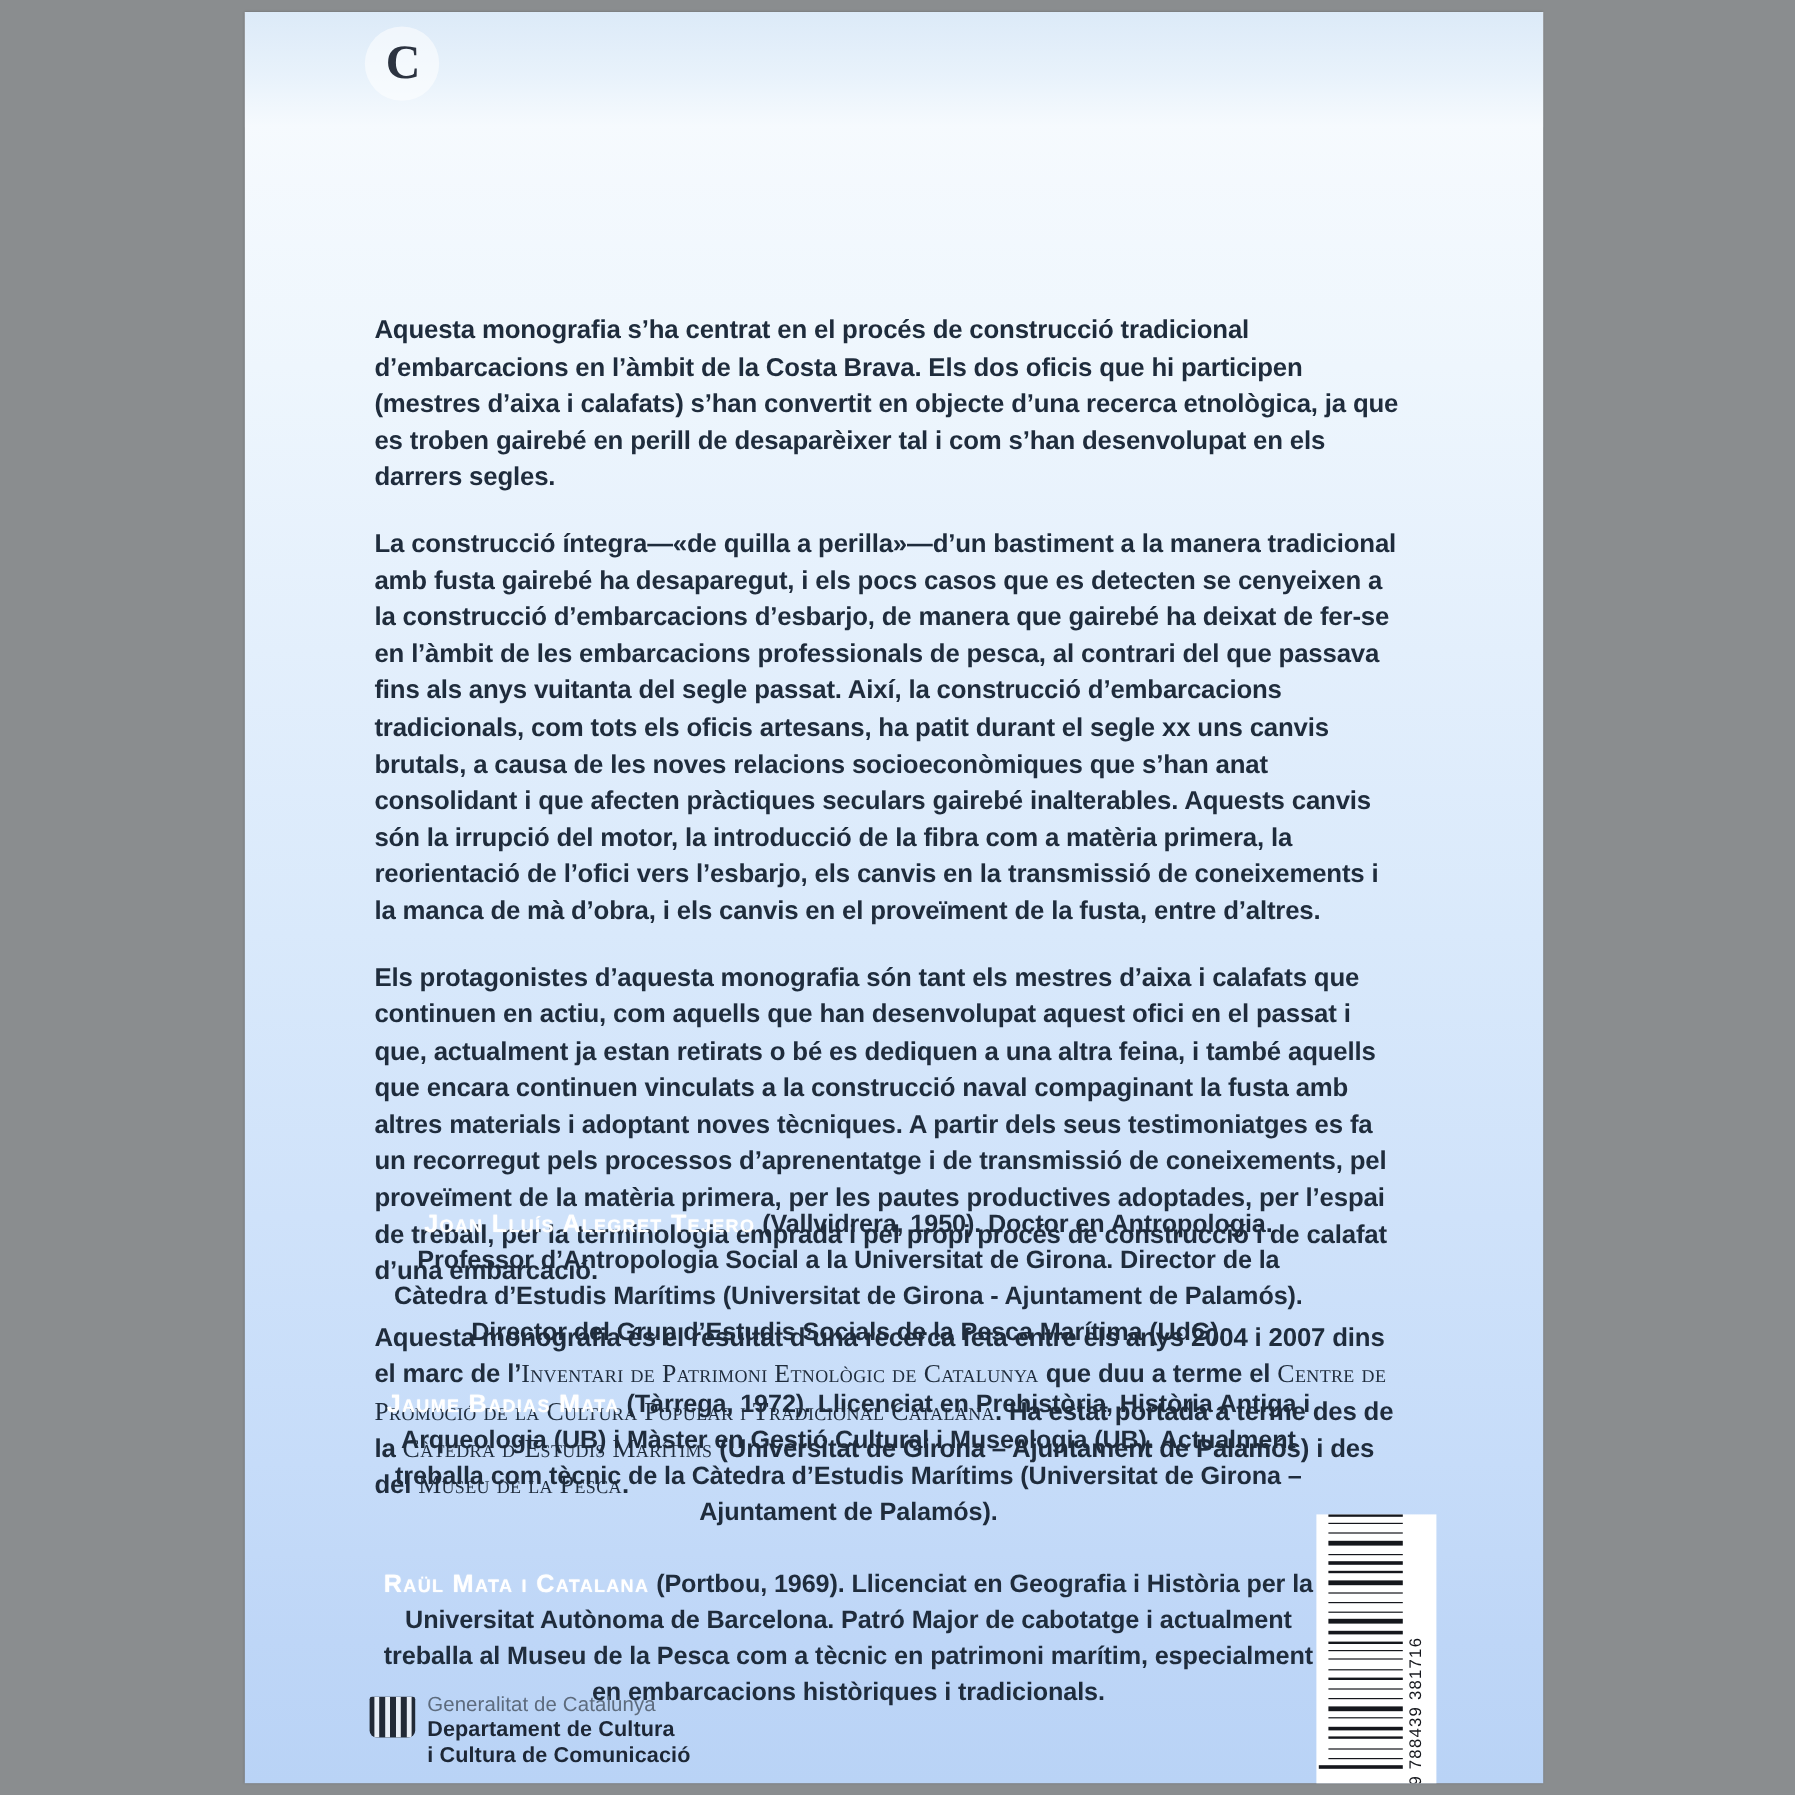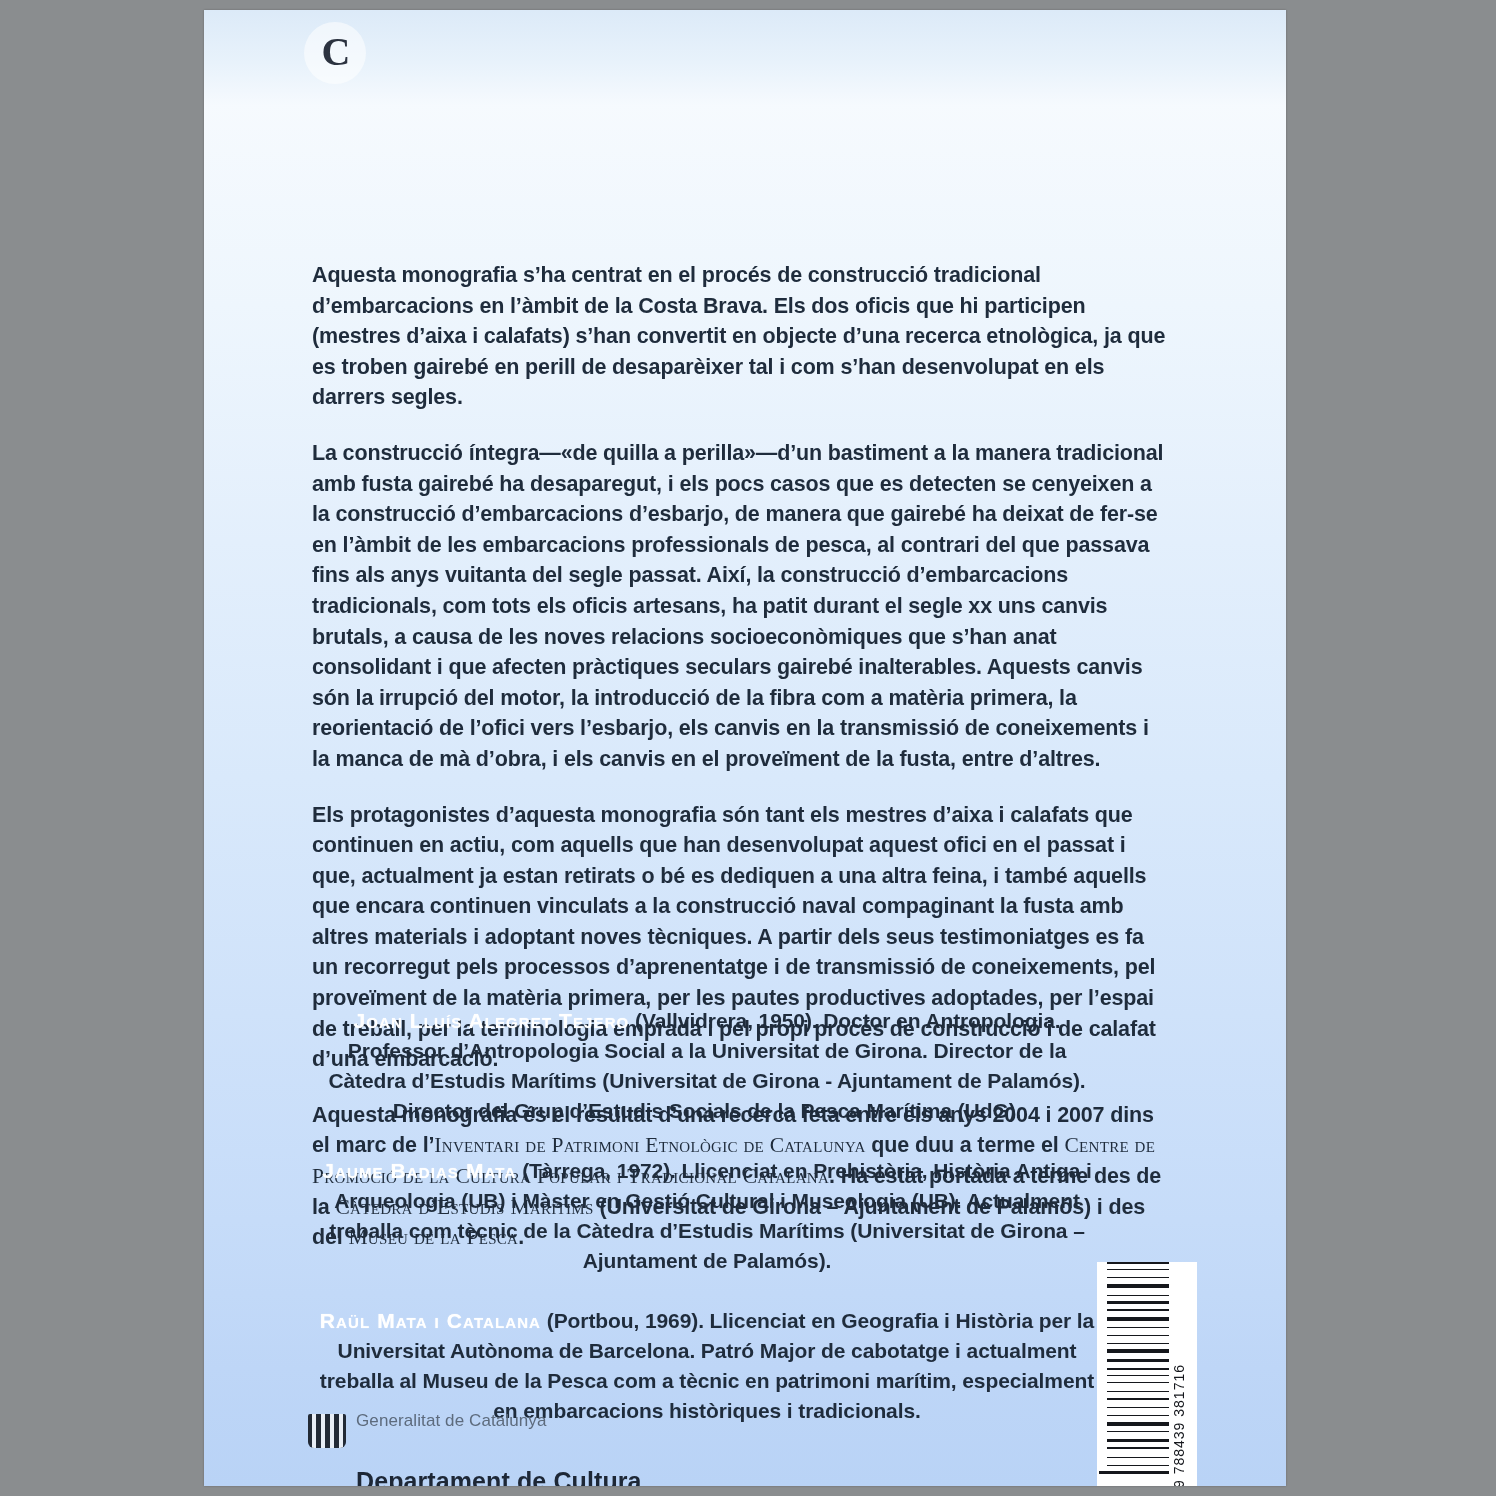--- a/index.html
+++ b/index.html
@@ -216,25 +216,24 @@
     color: #232f40;
     line-height: 21px;
   }
   .gc-line1 {
     font-size: 17px;
     font-weight: 400;
     color: #5d6b7d;
     letter-spacing: .1px;
   }
   .gc-line2, .gc-line3 {
-    font-size: 25px;
+    font-size: 18px;
     font-weight: 700;
     color: #1d2736;
     letter-spacing: .1px;
-    margin-top: 40px;
   }
 </style>
 </head>
 <body>
 
 <div id="stage">
 
   <div class="frame"></div>
 
   <div class="page">

